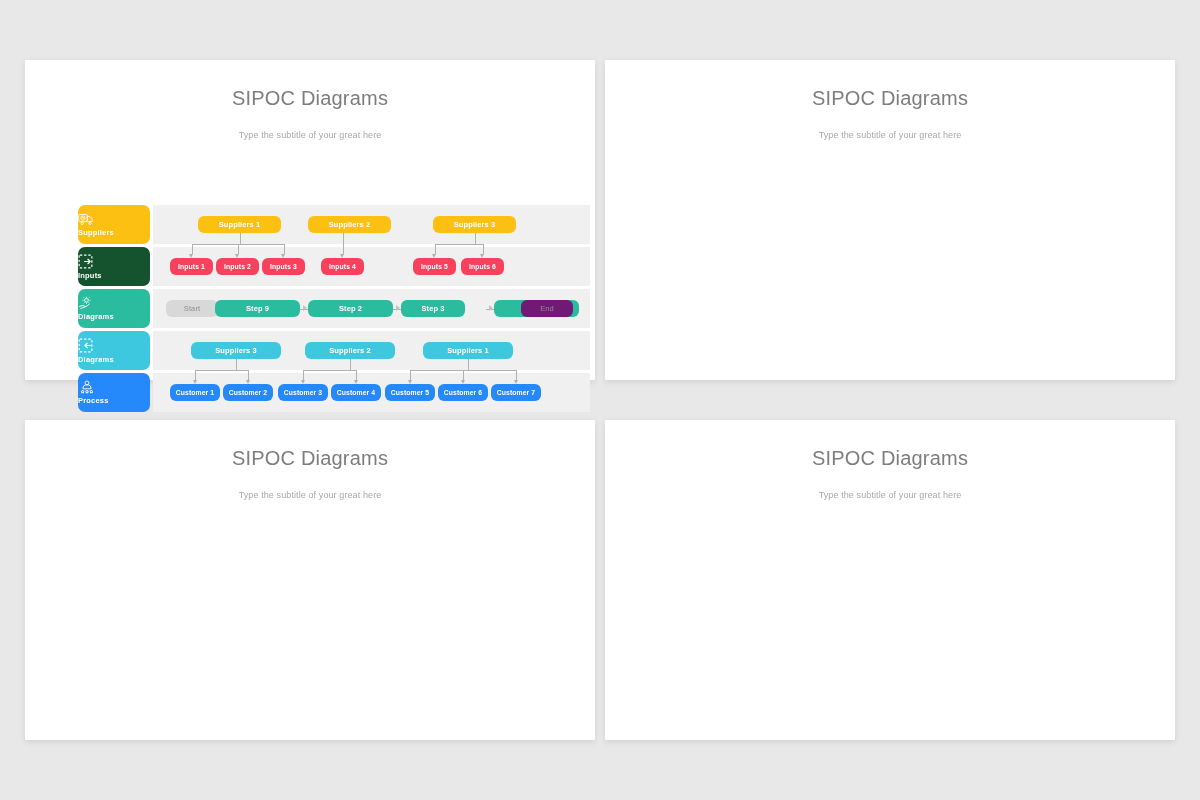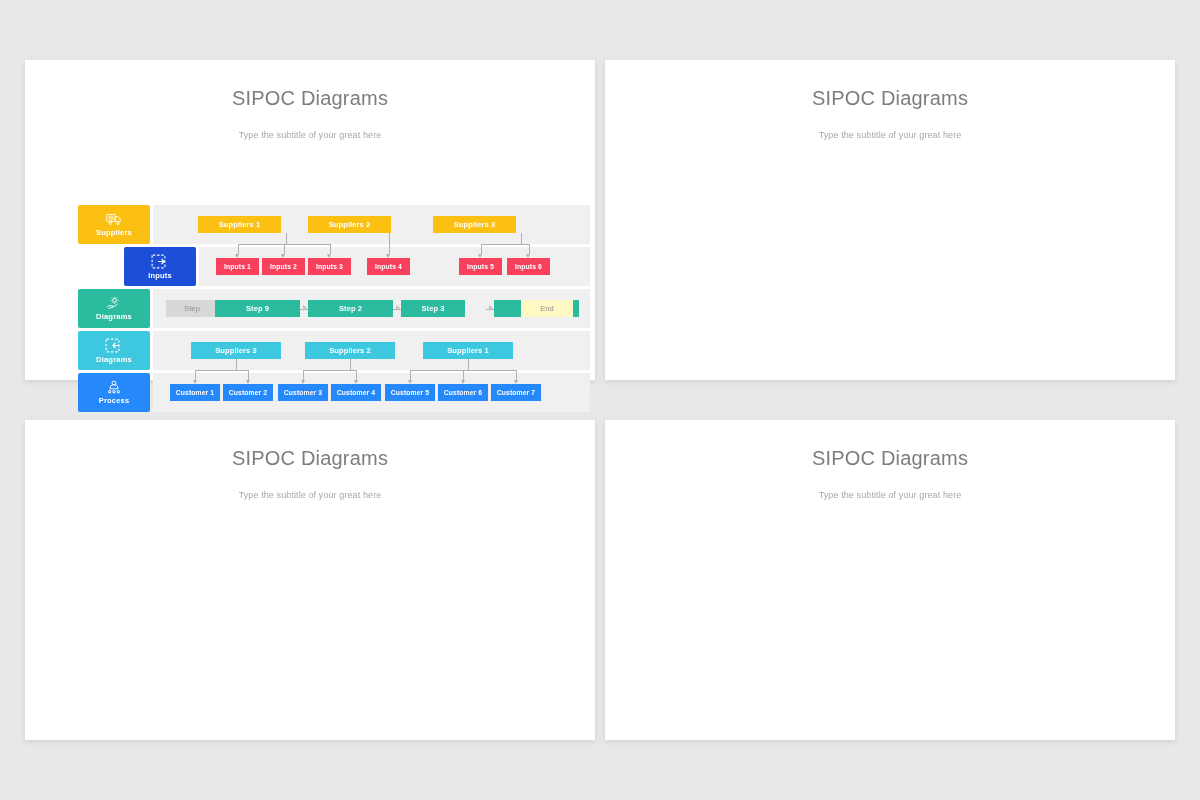--- a/index.html
+++ b/index.html
@@ -25,28 +25,28 @@
   }
   .s-sub{
     text-align:center;color:#a8a8a8;font-size:9px;font-weight:400;
     margin:12px;padding-top:8px;letter-spacing:.1px;
   }
 
   
   .p1-wrap{position:absolute;left:53px;top:145px;width:512px;}
   .p1-row{position:relative;height:39px;margin-bottom:3px;display:flex;}
   .p1-label{
-    width:72px;min-width:72px;color:#fff;border-radius:2px;
-    display:flex;flex-direction:column;align-items:center;justify-content:center;
+    width:72px;min-width:72px;color:#fff;border-radius:7px;
+    display:flex;flex-direction:column;align-items:flex-start;justify-content:center;
     font-size:7.5px;font-weight:700;letter-spacing:.2px;
   }
   .p1-label .ic{display:block;line-height:0;margin-bottom:2px;}
   .p1-body{flex:1;background:#f0f0f0;position:relative;margin-left:3px;}
   .chip{
-    position:absolute;color:#fff;border-radius:0;
+    position:absolute;color:#fff;border-radius:6px;
     display:flex;align-items:center;justify-content:center;
     font-size:7.5px;font-weight:700;letter-spacing:.1px;height:17px;
   }
   .chip.small{font-size:6.8px;}
   .p1-row .p1-body .chip{top:11px;}
   .grey-chip{background:#d8d8d8;color:#8f8f8f;font-weight:400;}
   .conn{position:absolute;background:#b0b0b0;}
   .conn-v{width:1px;}
   .conn-h{height:1px;}
   .arrowhead{
@@ -86,21 +86,21 @@
           <span>Suppliers</span>
         </div>
         <div class="p1-body" id="s1b0">
             <div class="chip" style="left: 45px; width: 83px; background: rgb(251, 192, 18);">Suppliers 1</div>
             <div class="chip" style="left: 155px; width: 83px; background: rgb(251, 192, 18);">Suppliers 2</div>
             <div class="chip" style="left: 280px; width: 83px; background: rgb(251, 192, 18);">Suppliers 3</div>
           </div>
       </div>
 
       <div class="p1-row">
-        <div class="p1-label" id="s1l1" style="background: #1d4ed8; margin-left: 46px;">
+        <div class="p1-label" id="s1l1" style="background: #14532d;">
           <span class="ic">
             <svg width="15" height="15" viewBox="0 0 20 20" fill="none" stroke="#fff" stroke-width="1.5" stroke-dasharray="3.2 2.4">
               <rect x="1.5" y="1.5" width="17" height="17" rx="1"></rect>
             </svg>
             <svg width="15" height="15" viewBox="0 0 20 20" fill="none" stroke="#fff" stroke-width="1.5" style="margin-left:-15px">
               <path d="M6 10h7M10.5 7l3 3-3 3" stroke-linecap="round" stroke-linejoin="round"></path>
             </svg>
           </span>
           <span>Inputs</span>
         </div>
@@ -137,26 +137,26 @@
           <span class="ic">
             <svg width="17" height="14" viewBox="0 0 22 18" fill="none" stroke="#fff" stroke-width="1.2">
               <circle cx="11" cy="5.5" r="2.4"></circle>
               <path d="M11 1v1.2M11 8.8V10M7.1 5.5H5.9M16.1 5.5h-1.2M8.2 2.7l-.85-.85M14.65 9.15l-.85-.85M13.8 2.7l.85-.85M7.35 9.15l.85-.85"></path>
               <path d="M2 13.5c2.5-1.6 5-1.6 7.5 0M3.5 16c3.5-1.2 7.5-2 11-5.5" stroke-linecap="round"></path>
             </svg>
           </span>
           <span>Diagrams</span>
         </div>
         <div class="p1-body" id="s1b2">
-            <div class="chip grey-chip" style="left: 13px; width: 52px; background: rgb(216, 216, 216);">Step</div>
+            <div class="chip grey-chip" style="left: 13px; width: 52px; background: rgb(216, 216, 216);">Start</div>
             <div class="chip" style="left: 62px; width: 85px; background: rgb(43, 188, 160);">Step 9</div>
             <div class="chip" style="left: 155px; width: 85px; background: rgb(43, 188, 160);">Step 2</div>
             <div class="chip" style="left: 248px; width: 64px; background: rgb(43, 188, 160);">Step 3</div>
             <div class="chip" style="left: 341px; width: 85px; background: rgb(43, 188, 160);">Step 4</div>
-            <div class="chip grey-chip" style="left: 368px; width: 52px; background: #fef9c3;">End</div>
+            <div class="chip grey-chip" style="left: 368px; width: 52px; background: #701a75;">End</div>
             <div class="conn conn-h" style="left: 65px; top: 19px; width: 0px;"></div>
             <div class="conn conn-h" style="left: 147px; top: 19.5px; width: 8px;"></div>
             <div class="tiny-arrow" style="left: 150px;"></div>
             <div class="conn conn-h" style="left: 240px; top: 19.5px; width: 8px;"></div>
             <div class="tiny-arrow" style="left: 243px;"></div>
             <div class="conn conn-h" style="left: 333px; top: 19.5px; width: 8px;"></div>
             <div class="tiny-arrow" style="left: 336px;"></div>
             <div class="conn conn-h" style="left: 65px; top: 19.5px; width: 0px;"></div>
             <div class="conn conn-h" style="left: 65px; top: 19.5px; width: 0px;"></div>
             <div class="conn conn-h" style="left: 65px; top: 19.5px; width: 0px;"></div>

